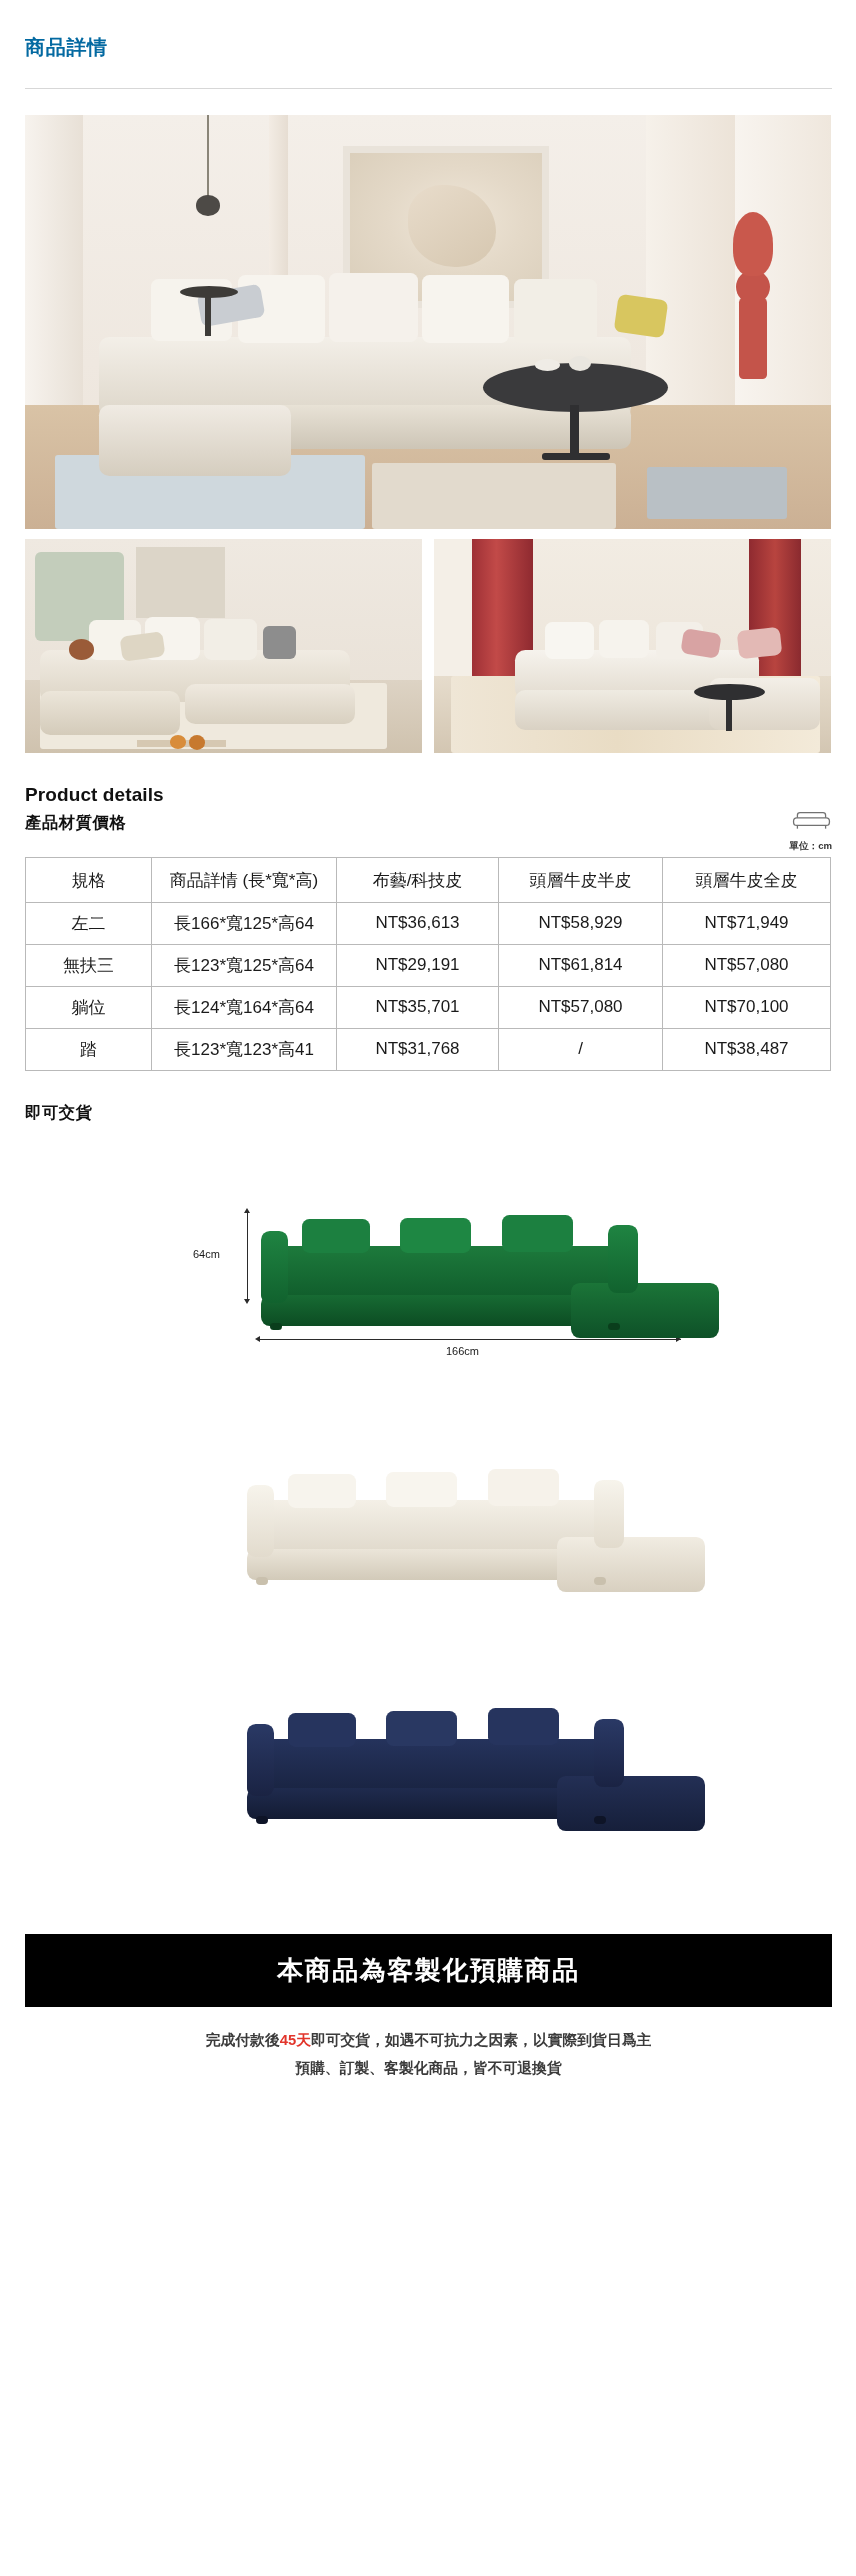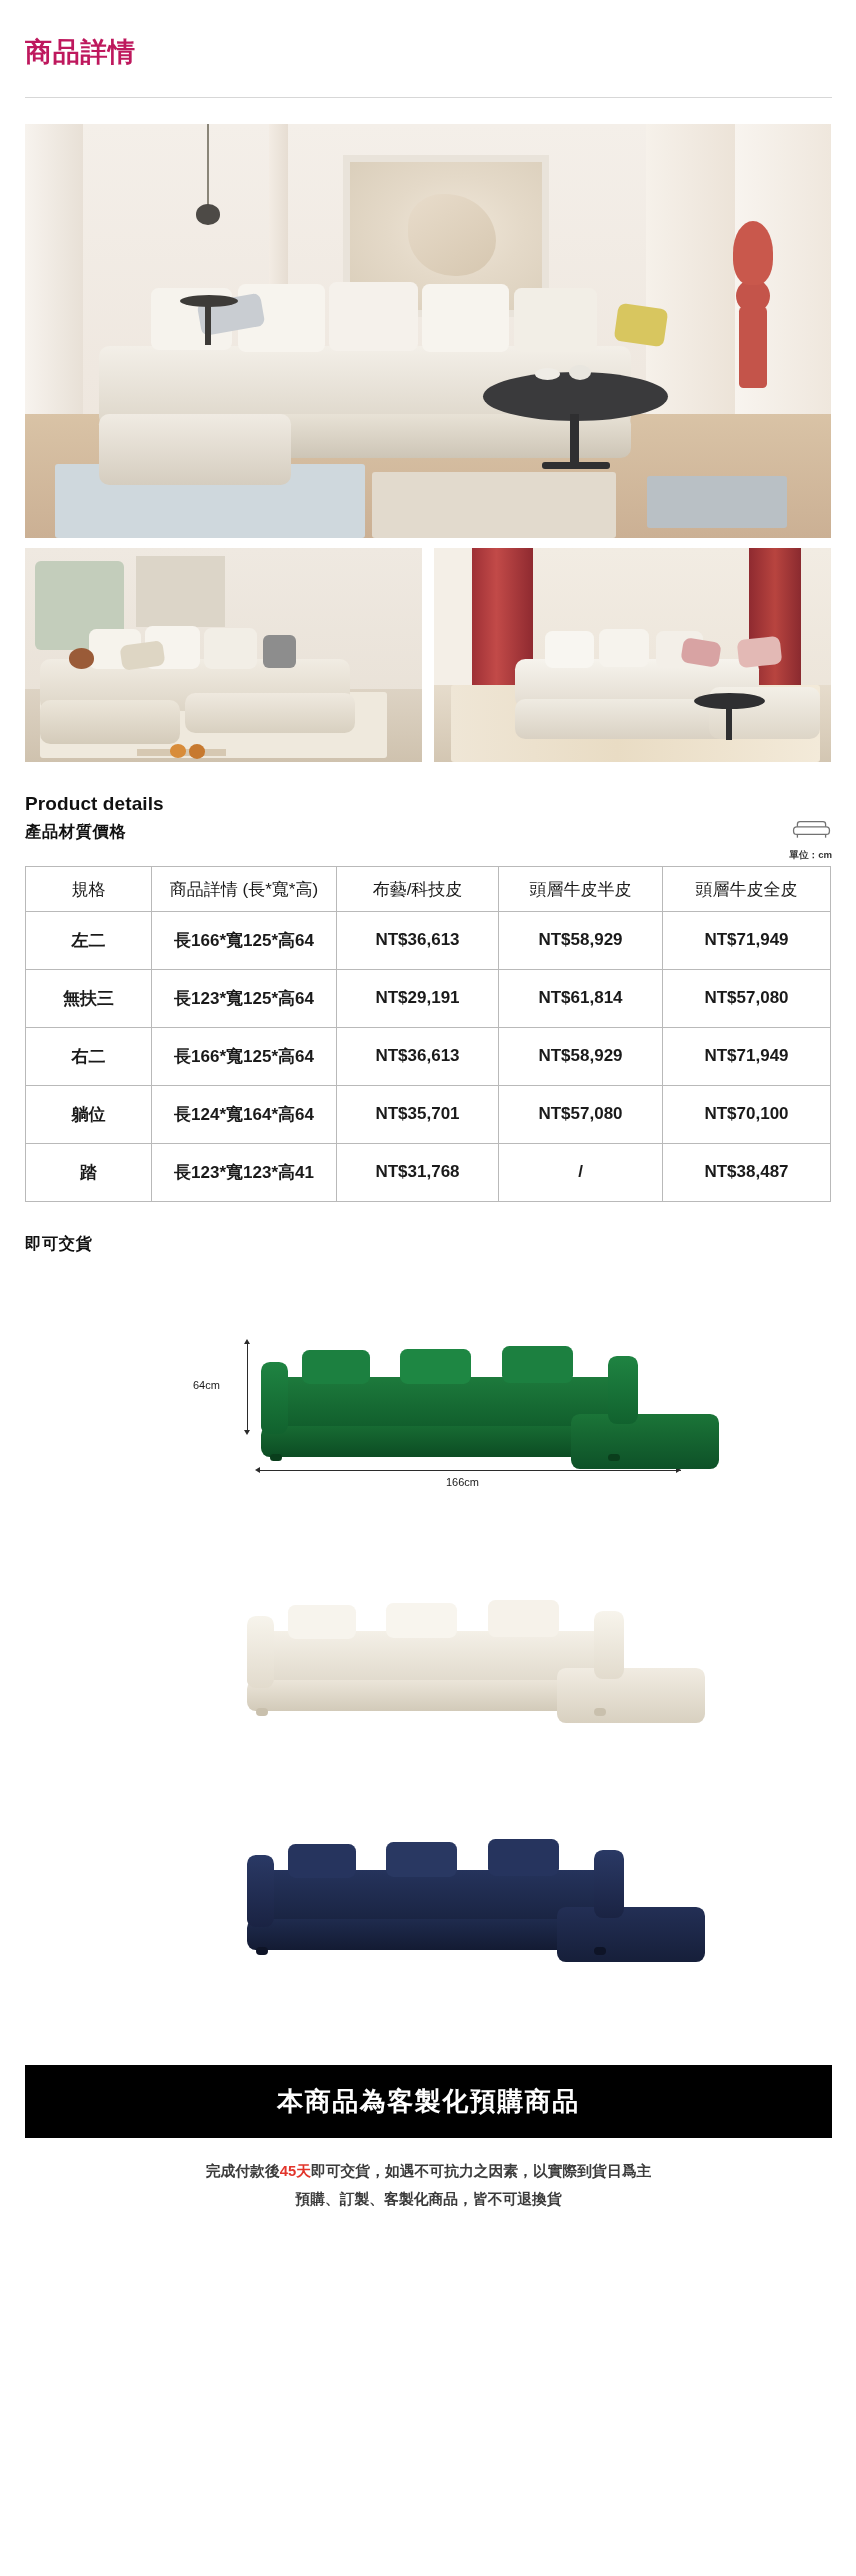--- a/index.html
+++ b/index.html
@@ -17,24 +17,24 @@
     width: 857px;
     position: relative;
     overflow: hidden;
   }
 
   
   .header {
     padding: 34px 0 13.3px 25px;
   }
   .header-title {
-    font-size: 27px;
+    font-size: 20px;
     font-weight: bold;
     letter-spacing: 0.7px;
-    color: #be185d;
+    color: #0369a1;
   }
   .header-rule {
     height: 0.7px;
     background: #d7d7d7;
     margin: 13.3px 25px 0 25px;
   }
 
   
   .gallery {
     padding: 26.6px 25px 0 25px;
@@ -113,23 +113,23 @@
   
   table.spec {
     width: 805px;
     border-collapse: collapse;
     font-size: 17px;
     table-layout: fixed;
   }
   table.spec th, table.spec td {
     border: 0.7px solid #b9b9b9;
     text-align: center;
-    padding: 17px 3px;
+    padding: 9px 3px;
     color: #1a1a1a;
-    font-weight: bold;
+    font-weight: normal;
     white-space: nowrap;
   }
   table.spec thead th {
     font-weight: normal;
     background: #fff;
     padding: 10.3px 3px;
   }
   table.spec col.c0 { width: 126px; }
   table.spec col.c1 { width: 185px; }
   table.spec col.c2 { width: 162px; }
@@ -349,27 +349,20 @@
           <td>NT$71,949</td>
         </tr>
         <tr>
           <td>無扶三</td>
           <td>長123*寬125*高64</td>
           <td>NT$29,191</td>
           <td>NT$61,814</td>
           <td>NT$57,080</td>
         </tr>
         <tr>
-          <td>右二</td>
-          <td>長166*寬125*高64</td>
-          <td>NT$36,613</td>
-          <td>NT$58,929</td>
-          <td>NT$71,949</td>
-        </tr>
-        <tr>
           <td>躺位</td>
           <td>長124*寬164*高64</td>
           <td>NT$35,701</td>
           <td>NT$57,080</td>
           <td>NT$70,100</td>
         </tr>
         <tr>
           <td>踏</td>
           <td>長123*寬123*高41</td>
           <td>NT$31,768</td>

